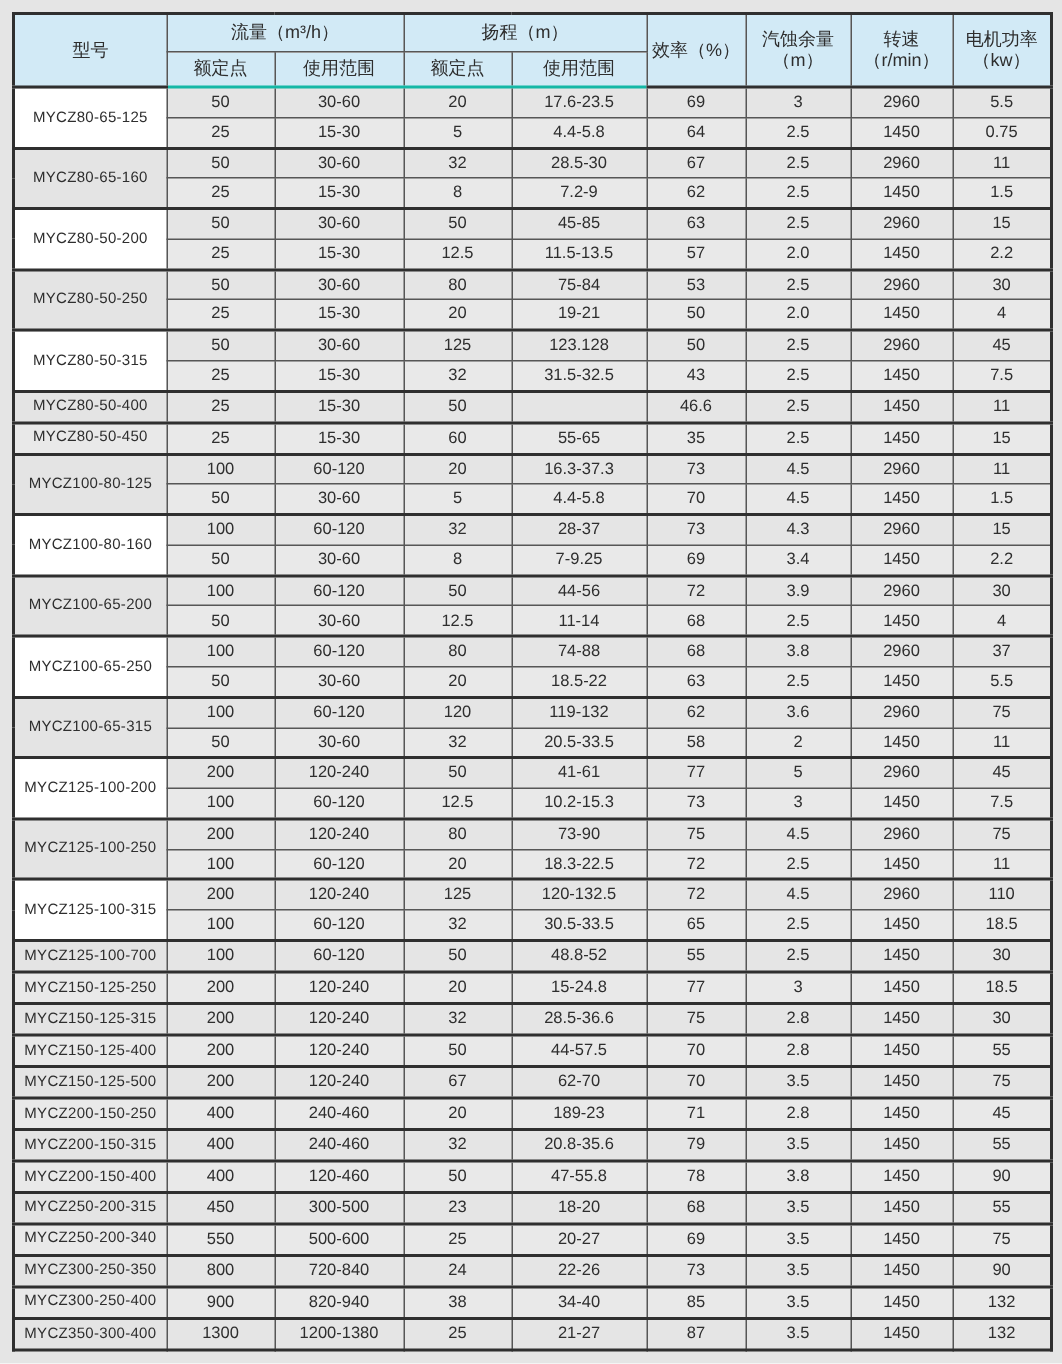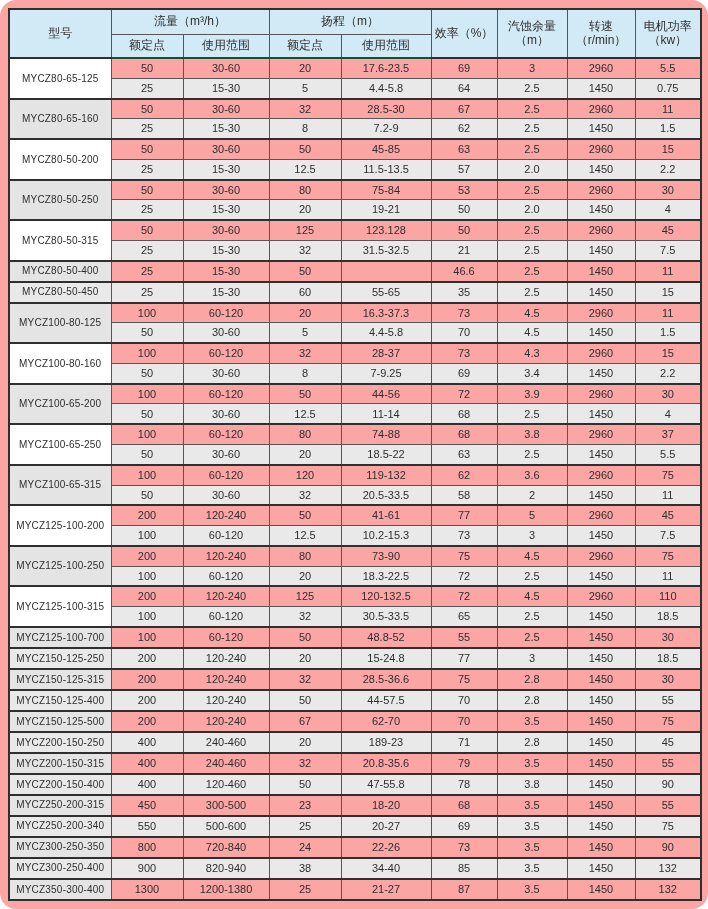--- a/index.html
+++ b/index.html
@@ -1,34 +1,34 @@
 <!DOCTYPE html>
 <html><head>
 <meta charset="utf-8">
 <style>
   * { margin:0; padding:0; box-sizing:border-box; }
   html,body { width:708px; height:909px; background:#ffffff; }
   body { font-family:"Liberation Sans","DejaVu Sans",sans-serif; color:#2e2e2e; }
-  .page { position:relative; width:708px; height:909px; background:#fca5a5;border-radius:16px; }
+  .page { position:relative; width:708px; height:909px; background:#e5e5e5; }
   table.spec {
     position:absolute; left:8px; top:8px; width:692px; height:893px;
     border-collapse:collapse; table-layout:fixed;
     border:2px solid #2f2f2f;
   }
   .spec th, .spec td {
     border:1px solid #565656;
     text-align:center; vertical-align:middle;
     font-size:11px; line-height:1.15;
     overflow:hidden; white-space:nowrap;
     padding:0 1px;
   }
   .spec thead th {
     background:#d2eaf6;
     font-size:12px; font-weight:normal;
-    border-bottom:2px solid #14532d;
+    border-bottom:2px solid #14b8a6;
   }
   .spec thead tr.h1 th { height:25px; }
   .spec thead tr.h2 th { height:24px; }
   .spec thead th.grp { border-bottom:1px solid #565656;margin-top:44px; }
   .spec thead tr.h1 th[rowspan] { border-bottom:2px solid #2f2f2f; }
   .spec tbody tr.shade td { background:#e9e9e9; }
   .spec tbody td.model { background:#ffffff; font-size:10px; letter-spacing:0.2px; }
   .spec tbody td.model.mshade { background:#e4e4e4;margin-top:20px; }
   .spec tbody tr.group-start td { border-top:2px solid #2f2f2f; }
 </style>
@@ -168,21 +168,21 @@
           <td>50</td>
           <td>2.5</td>
           <td>2960</td>
           <td>45</td>
         </tr>
         <tr class="shade ">
           <td>25</td>
           <td>15-30</td>
           <td>32</td>
           <td>31.5-32.5</td>
-          <td>21</td>
+          <td>43</td>
           <td>2.5</td>
           <td>1450</td>
           <td>7.5</td>
         </tr>
         <tr class="group-start">
           <td rowspan="1" class="model mshade">MYCZ80-50-400</td>
           <td>25</td>
           <td>15-30</td>
           <td>50</td>
           <td></td>

